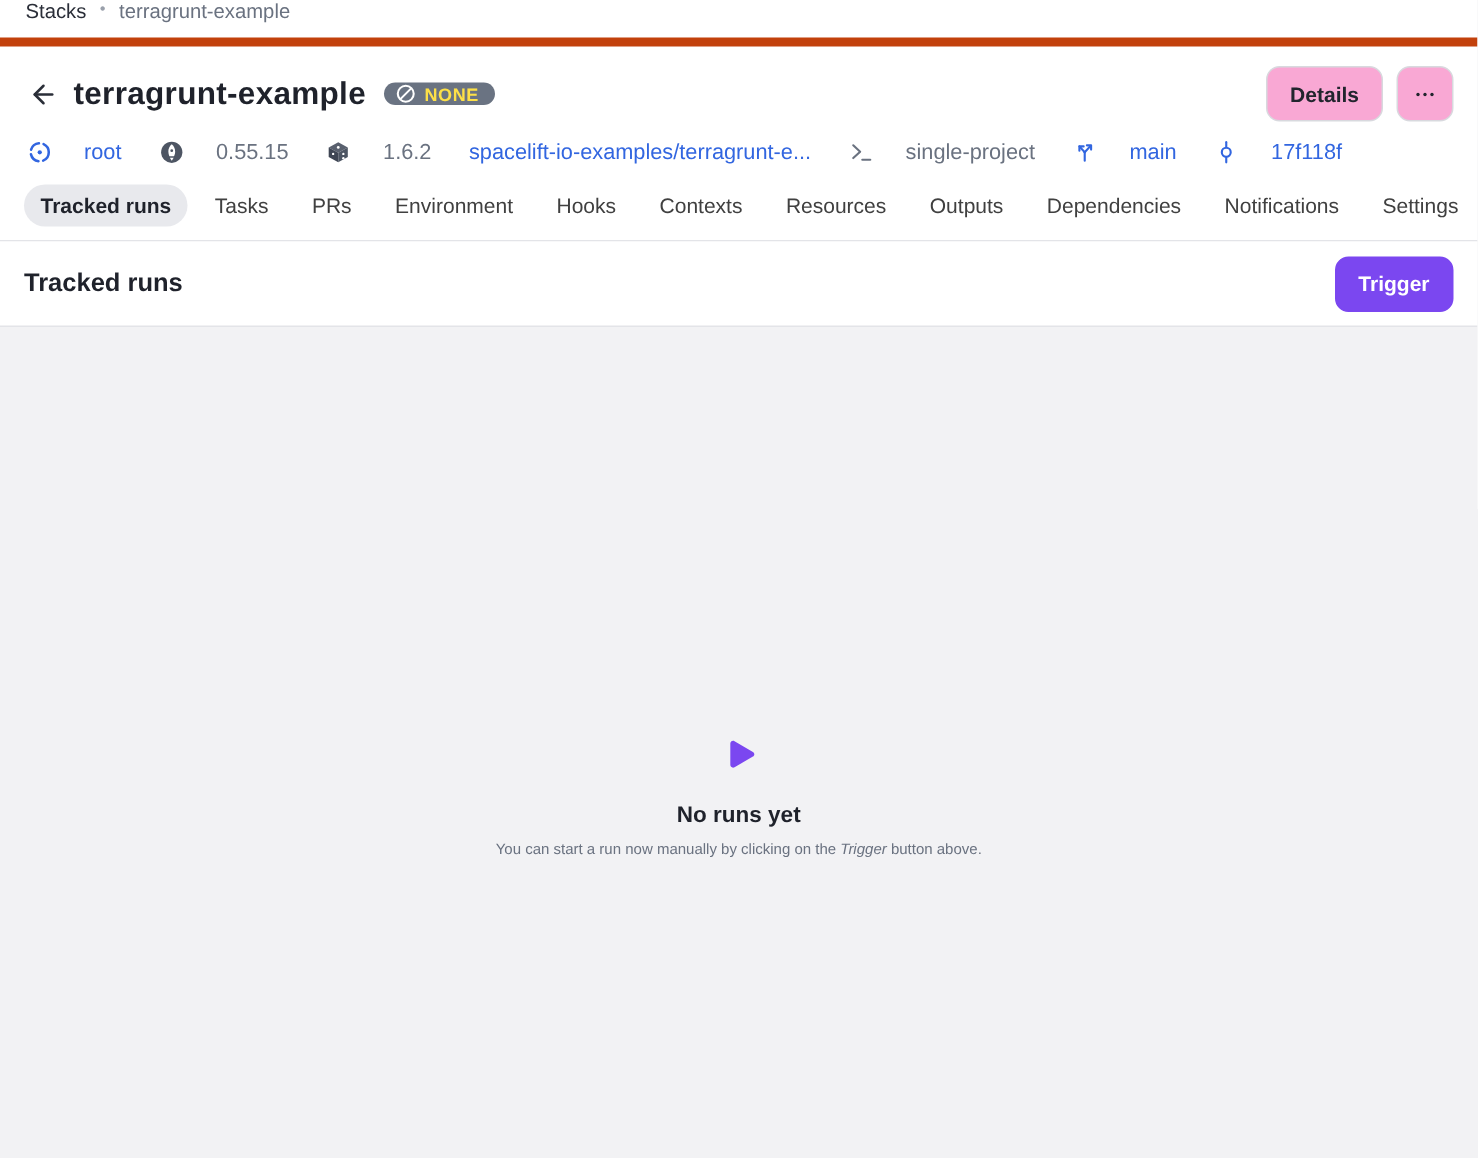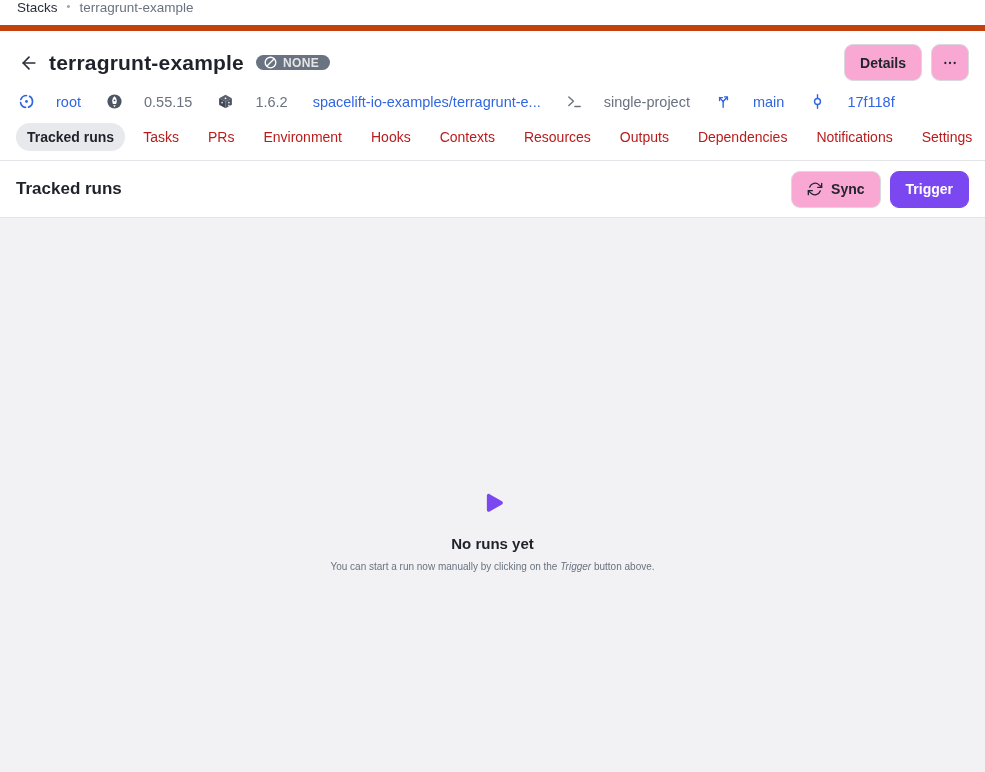--- a/index.html
+++ b/index.html
@@ -29,21 +29,21 @@
   .title-row { display: flex; align-items: center; }
   .back-btn {
     background: none; border: none; cursor: pointer;
     width: 26px; height: 26px; display: flex; align-items: center; justify-content: center;
     margin-right: 7px;
   }
   .stack-title { font-size: 21px; font-weight: 700; color: #1f222b; letter-spacing: .2px; }
   .none-badge {
     margin-left: 12px;
     background: #6a7382;
-    color: #e5e5e5;
+    color: #fde047;
     border-radius: 12px;
     height: 15px;
     display: inline-flex; align-items: center; gap: 5px;
     padding: 0 11px 0 7px;
     font-size: 12px; font-weight: 700; letter-spacing: .4px;
   }
   .title-spacer { flex: 1; }
   .btn {
     display: inline-flex; align-items: center; justify-content: center; gap: 8px;
     background: #f9a8d4;
@@ -64,21 +64,21 @@
     font-size: 14.5px;
   }
   .meta-item { display: inline-flex; align-items: center; gap: 21px; }
   .meta-link { color: #3266e0; cursor: pointer; }
   .meta-plain { color: #6a7280; }
 
   .tabs-row { display: flex; align-items: center; gap: 7px; margin-top: 13px; padding-bottom: 9px; }
   .tab {
     border: none; background: none; cursor: pointer;
     font-family: "Liberation Sans", sans-serif;
-    font-size: 14px; color: #b91c1c;
+    font-size: 14px; color: #404040;
     padding: 6px 11px; border-radius: 15px;
     white-space: nowrap;
   }
   .tab.active { background: #e8e9ed; color: #1f222b; font-weight: 700; }
 
   
   .section-bar {
     height: 57px;
     display: flex; align-items: center;
     padding: 0 16px;
@@ -230,30 +230,20 @@
     <button class="tab">Outputs</button>
     <button class="tab">Dependencies</button>
     <button class="tab">Notifications</button>
     <button class="tab">Settings</button>
   </div>
 </div>
 
 <div class="section-bar">
   <span class="section-title">Tracked runs</span>
   <span class="section-spacer"></span>
-  <button class="btn">
-    <span>
-      <svg width="16" height="16" viewBox="0 0 24 24" fill="none" stroke="#22252e" stroke-width="2" stroke-linecap="round" stroke-linejoin="round">
-          <polyline points="22 3.5 22 9.5 16 9.5"></polyline>
-          <polyline points="2 20.5 2 14.5 8 14.5"></polyline>
-          <path d="M4.1 9a8.5 8.5 0 0 1 14-3.2L22 9.5M2 14.5l3.9 3.7a8.5 8.5 0 0 0 14-3.2"></path>
-        </svg>
-    </span>
-    <span>Sync</span>
-  </button>
   <button class="btn btn-primary">Trigger</button>
 </div>
 
 <div class="content">
   <div class="empty-state">
     <div class="play-wrap">
       <span>
         <svg width="27" height="27" viewBox="0 0 24 24">
             <path d="M7 5.1c0-1.3 1.4-2.1 2.5-1.4l10.9 6.3c1.1.6 1.1 2.2 0 2.8L9.5 19.1C8.4 19.8 7 19 7 17.7Z" fill="#7b47f0"></path>
           </svg>

